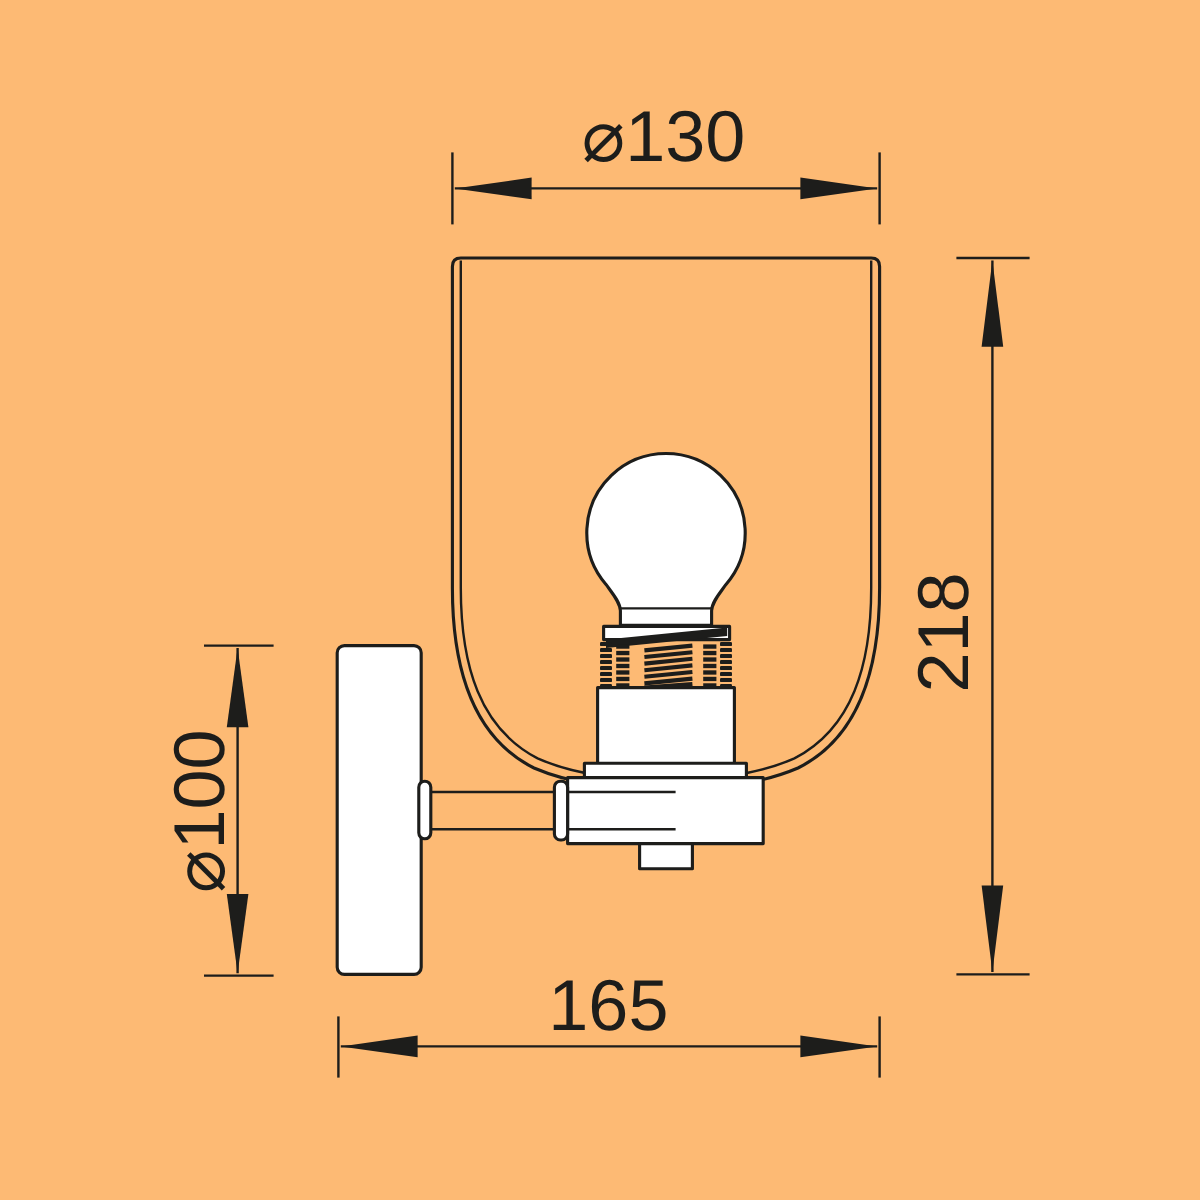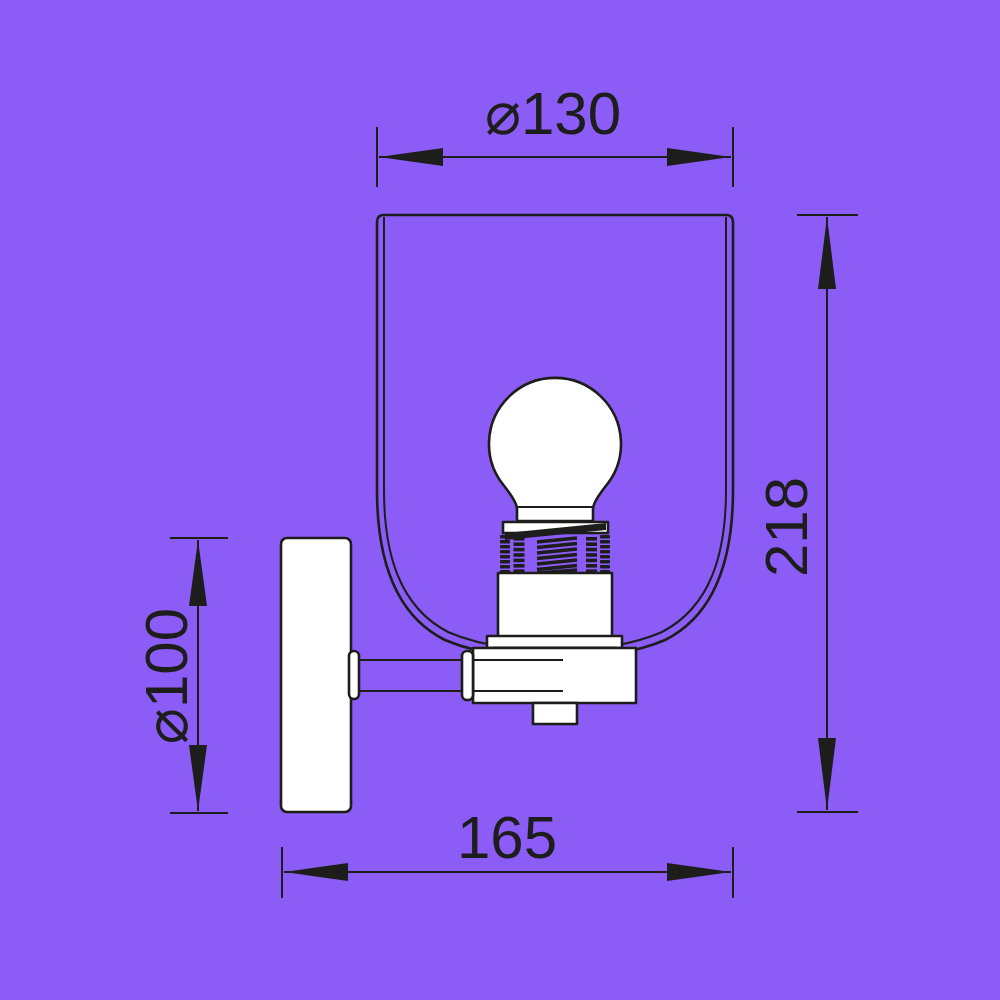--- a/index.html
+++ b/index.html
@@ -4,21 +4,21 @@
 <style>
   html, body {
     margin: 0;
     padding: 0;
     background: #ffffff;
   }
   .canvas {
     position: relative;
     width: 1000px;
     height: 1000px;
-    background: #8b5cf6;
+    background: #fdba74;
     overflow: hidden;
   }
   svg { display: block; }
   .outline {
     fill: none;
     stroke: #1d1d1b;
     stroke-width: 2.6;
     stroke-linejoin: round;
     stroke-linecap: round;
   }

